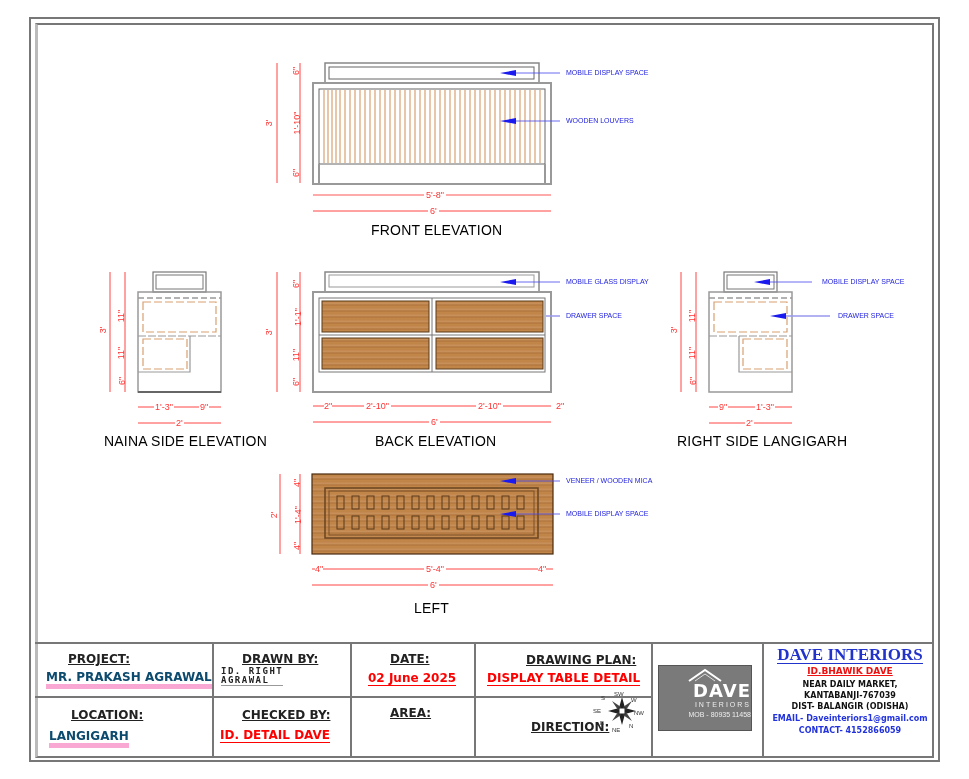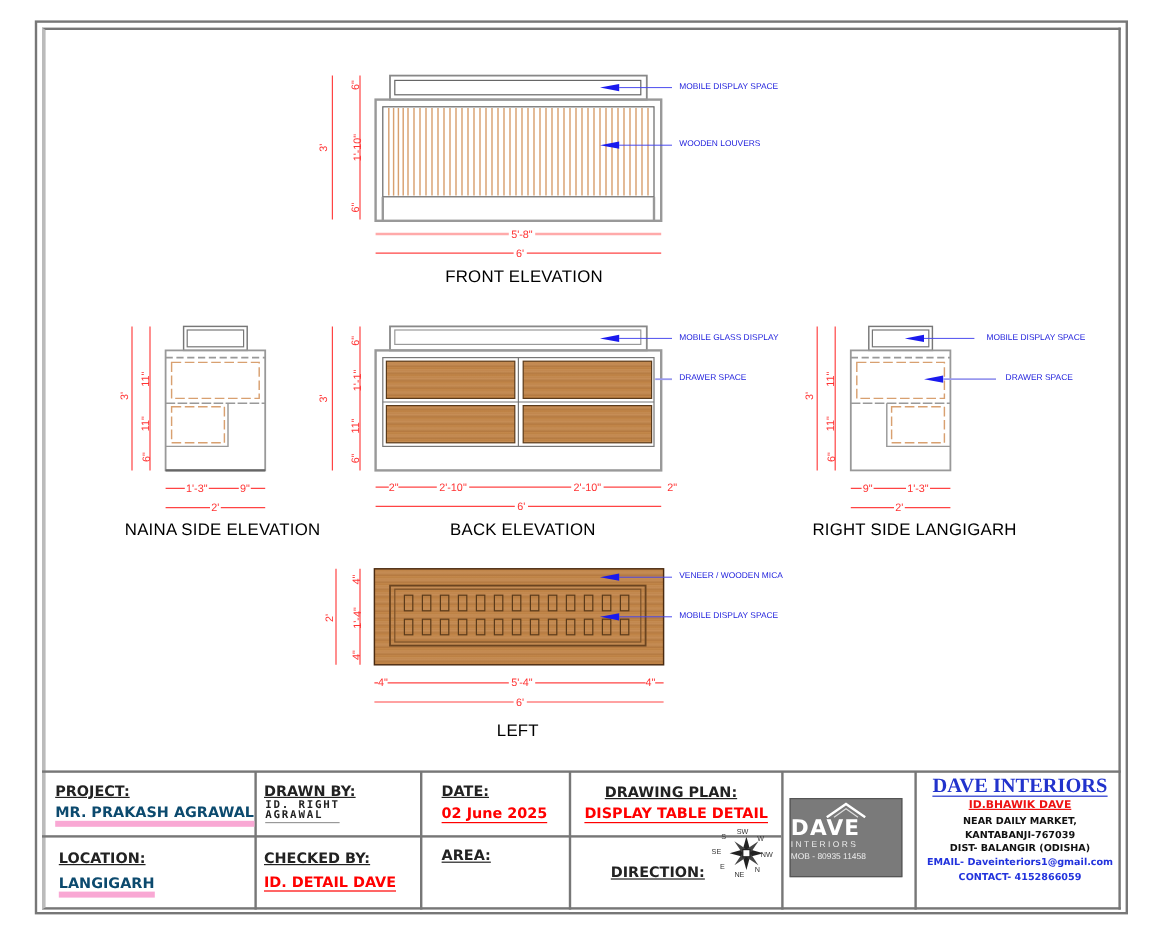--- a/index.html
+++ b/index.html
@@ -6,24 +6,24 @@
   body{width:969px;height:779px;position:relative;overflow:hidden;font-family:"Liberation Sans",sans-serif;}
   .abs{position:absolute;}
   .frame-outer{left:29px;top:17px;width:911px;height:745px;border:2px solid #777;box-sizing:border-box;}
   .frame-inner{left:35px;top:23px;width:899px;height:735px;border:2px solid #777;border-left:3px solid #bbb;box-sizing:border-box;}
   svg.drawing{position:absolute;left:0;top:0;}
   .view-title{position:absolute;font-size:14px;color:#000;white-space:nowrap;letter-spacing:0.2px;}
   .callout{position:absolute;font-size:7px;color:#2222dd;white-space:nowrap;}
   .tb{position:absolute;left:35px;top:642px;width:899px;height:116px;border-top:2px solid #777;box-sizing:border-box;}
   .vline{position:absolute;width:2px;background:#777;}
   .hline{position:absolute;height:2px;background:#777;}
-  .tb-label{position:absolute;font-family:"DejaVu Sans",sans-serif;font-weight:bold;font-size:12px;color:#222;text-decoration:underline;white-space:nowrap;}
+  .tb-label{position:absolute;font-family:"DejaVu Sans",sans-serif;font-weight:bold;font-size:12px;color:#222;text-decoration:underline;white-space:nowrap;margin-left:22px;}
   .tb-value{position:absolute;font-family:"DejaVu Sans",sans-serif;font-weight:bold;font-size:12px;color:#0c4a6e;white-space:nowrap;border-bottom:5px solid #f9a8d4;}
   .tb-red{color:#f00;border-bottom:1px solid #f00;}
-  .logo{position:absolute;left:658px;top:665px;width:94px;height:66px;background:#7a7a7a;border:1px solid #555;box-sizing:border-box;color:#fff;text-align:left;}
+  .logo{position:absolute;left:658px;top:665px;width:94px;height:66px;background:#7a7a7a;border:1px solid #555;box-sizing:border-box;color:#fff;text-align:right;}
   .company{position:absolute;left:770px;top:645px;width:160px;text-align:center;font-family:"DejaVu Sans",sans-serif;}
 </style>
 </head>
 <body>
 
 <div class="abs frame-outer"></div>
 <div class="abs frame-inner"></div>
 
 <svg class="drawing" width="969" height="779" viewBox="0 0 969 779">
   <defs>

